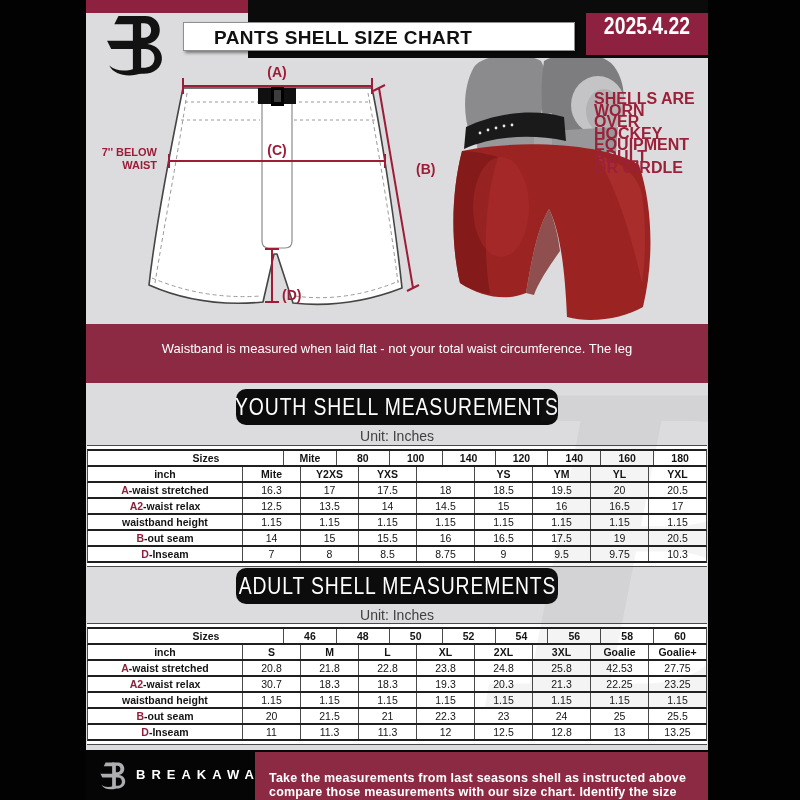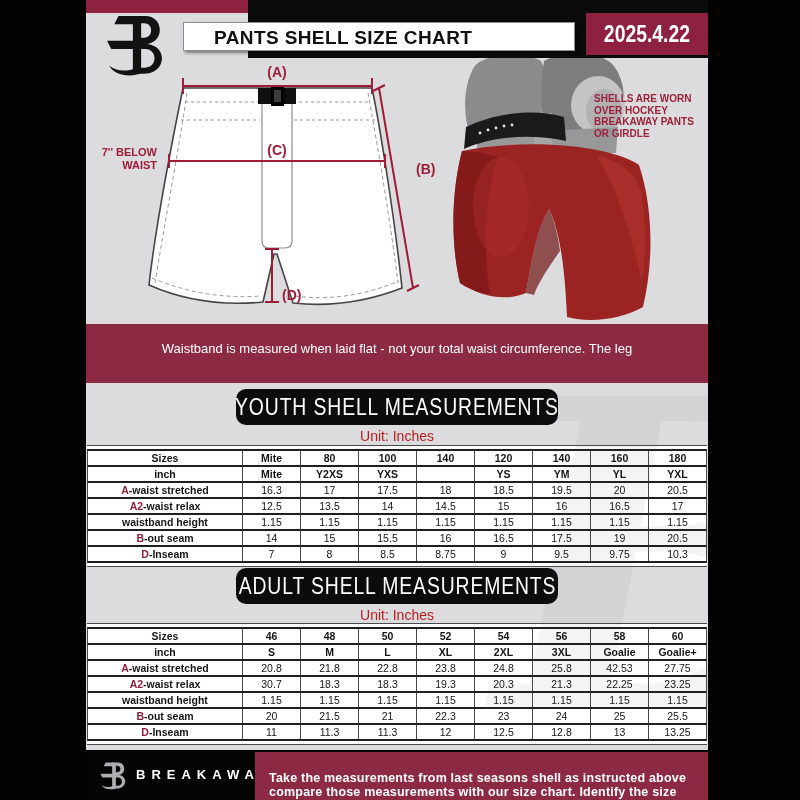--- a/index.html
+++ b/index.html
@@ -9,45 +9,45 @@
 
   
   .top-strip{position:absolute;left:0;top:0;width:162px;height:13px;background:#8e2040;z-index:4;}
   .header-band{position:absolute;left:162px;top:0;width:460px;height:58px;background:#0b0b0b;z-index:3;}
   .logo{position:absolute;left:20px;top:13px;width:62px;height:66px;z-index:5;}
   .title-bar{position:absolute;left:97px;top:22px;width:392px;height:29px;background:#ffffff;
              border:1px solid #8f8f8f;box-shadow:2px 2px 3px rgba(0,0,0,.45);z-index:6;
              line-height:29px;padding-left:30px;box-sizing:border-box;
              font-size:19px;font-weight:bold;letter-spacing:.4px;color:#111;}
   .date-box{position:absolute;left:500px;top:13px;width:122px;height:42px;background:#8e2040;z-index:6;
-            display:flex;align-items:center;justify-content:center;color:#fff;font-weight:bold;font-size:22px;}
+            display:flex;align-items:flex-start;justify-content:center;color:#fff;font-weight:bold;font-size:22px;}
   .cond{display:inline-block;transform:scale(.88,1.12);transform-origin:center;white-space:nowrap;}
 
   
   .diagram{position:absolute;left:0;top:57px;z-index:2;}
   .pants{position:absolute;left:360px;top:55px;z-index:2;}
   .side-note{position:absolute;left:508px;top:93px;width:116px;z-index:2;
-             color:#9b2038;font-size:10px;line-height:11.5px;font-weight:600;}
+             color:#9b2038;font-size:16px;line-height:11.5px;font-weight:600;}
 
   
   .note-band{position:absolute;left:0;top:324px;width:622px;height:59px;background:#8c2a44;z-index:4;
              color:#fff;text-align:center;font-size:13px;line-height:19px;font-weight:500;padding-top:15px;box-sizing:border-box;}
 
   
   .sec-title{position:absolute;left:150px;width:322px;height:36px;background:#0c0c0c;border-radius:10px;z-index:4;
              display:flex;align-items:center;justify-content:center;color:#fff;font-weight:normal;
              font-size:22px;letter-spacing:1px;}
-  .unit{position:absolute;left:0;width:622px;text-align:center;z-index:4;color:#b91c1c;font-size:14px;}
+  .unit{position:absolute;left:0;width:622px;text-align:center;z-index:4;color:#404040;font-size:14px;}
 
   
   .sheet-table{position:absolute;left:1px;width:620px;background:#fff;z-index:3;
                border-top:1px solid #4a4a4a;border-bottom:1px solid #4a4a4a;padding:3px 0;box-sizing:border-box;}
   .t-row{display:grid;grid-template-columns:154px repeat(8,1fr);
          border-bottom:2px solid #1f1f1f;border-left:1px solid #4a4a4a;border-right:1px solid #4a4a4a;}
-  .t-row:first-child{border-top:2px solid #1f1f1f;}
+  .t-row:first-child{border-top:2px solid #1f1f1f;padding-left:41px;}
   .t-cell{height:14px;line-height:14px;text-align:center;font-size:10.5px;color:#141414;border-left:1px solid #4a4a4a;overflow:hidden;}
   .t-cell:first-child{border-left:none;font-weight:bold;}
   .t-row.hdr .t-cell{font-weight:bold;}
   .prefix{color:#8e1f3c;font-weight:bold;}
 
   
   .watermark{position:absolute;right:-150px;top:368px;z-index:5;pointer-events:none;
              font-family:"DejaVu Serif",serif;font-style:italic;font-weight:bold;
              font-size:430px;line-height:380px;color:rgba(70,70,82,.06);}
 
@@ -144,21 +144,21 @@
           <circle cx="50" cy="73" r="1.4"></circle>
             <circle cx="58" cy="71" r="1.4"></circle>
           <circle cx="66" cy="70" r="1.4"></circle>
         </g>
       </g>
     </svg>
 
     <div class="side-note">
       <div>SHELLS ARE WORN</div>
       <div>OVER HOCKEY</div>
-      <div>BREAKAWAY PANTS</div>
+      <div>EQUIPMENT ADULT</div>
       <div>OR GIRDLE</div>
     </div>
 
     <div class="note-band">
       <div>Waistband is measured when laid flat - not your total waist circumference. The leg</div>
     </div>
 
     <div class="sec-title" style="top:389px;">
       <span class="cond">YOUTH SHELL MEASUREMENTS</span>
     </div>

